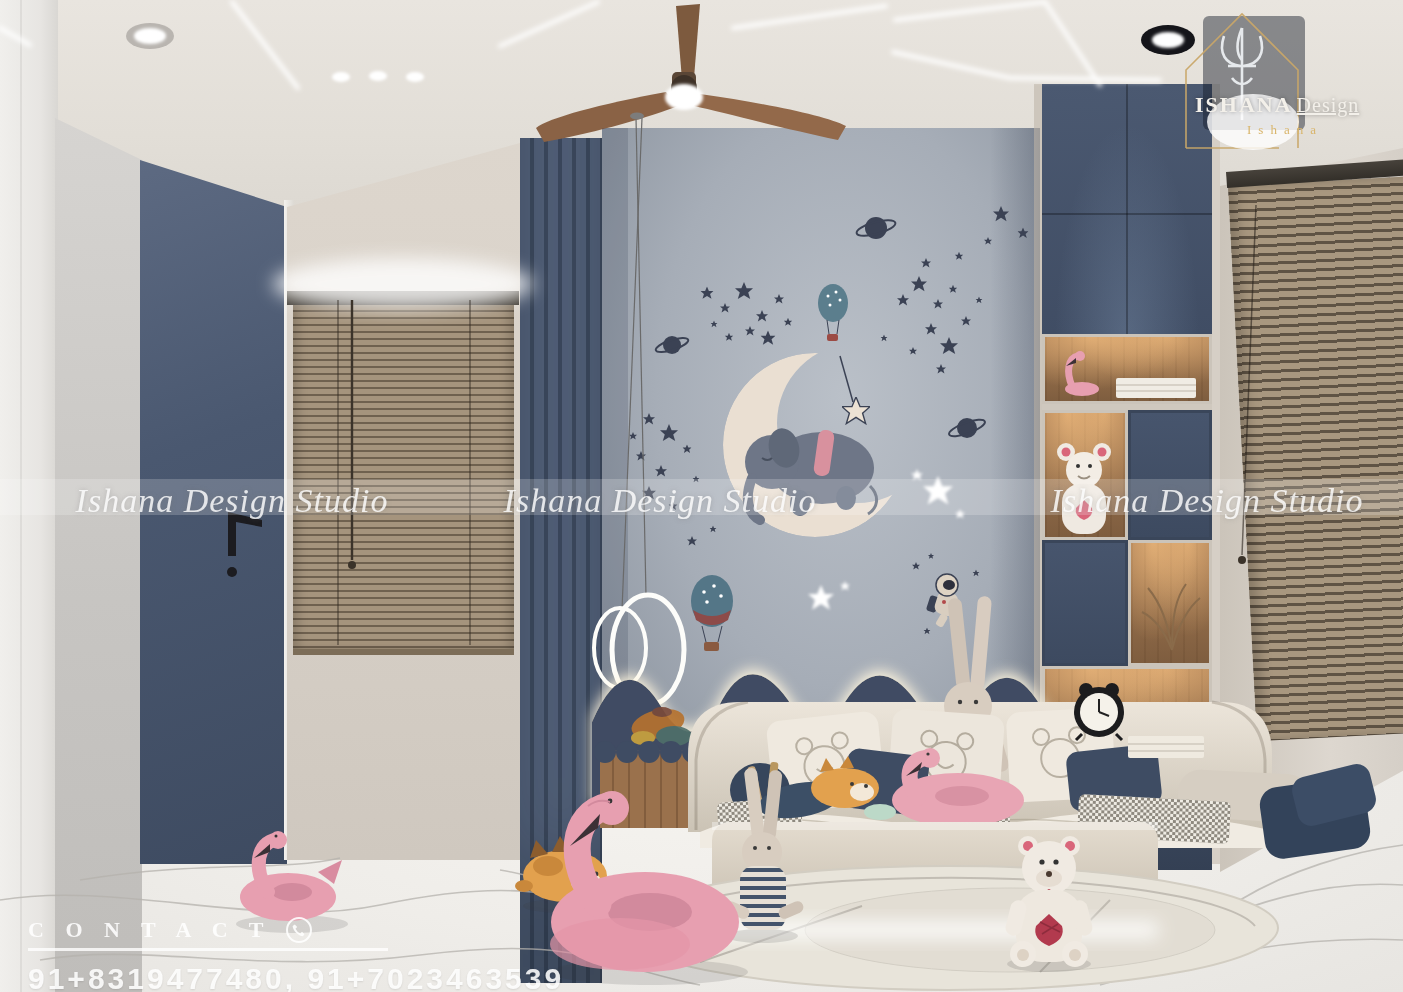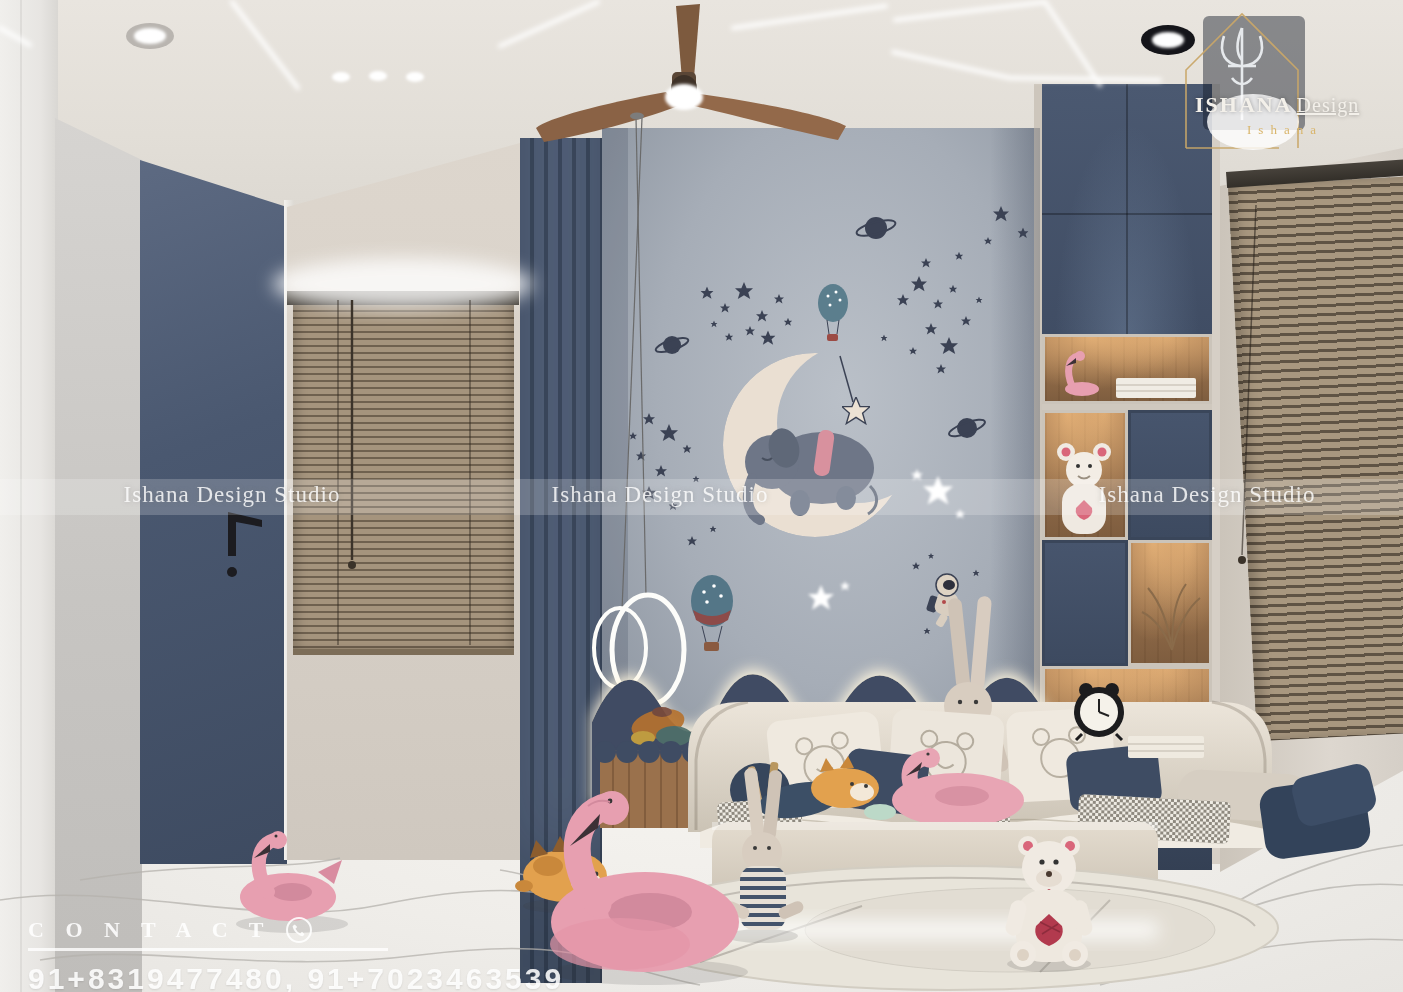--- a/index.html
+++ b/index.html
@@ -64,22 +64,22 @@
   .blind-right{left:1228px;top:186px;width:190px;height:556px;transform:rotate(-3deg);transform-origin:0 0;
     background:repeating-linear-gradient(180deg,#a8977f 0 6px,#5f5344 6px 9px);
     box-shadow:inset 8px 0 12px rgba(0,0,0,.2);}
   .blind-right-rail{left:1226px;top:172px;width:194px;height:16px;transform:rotate(-4deg);transform-origin:0 0;
     background:linear-gradient(180deg,#47423b,#332f29);}
   .floor{left:0;top:700px;width:1403px;height:292px;
     background:radial-gradient(ellipse at 50% 20%,#f6f4f0 0%,#efede9 55%,#e7e5e1 100%);}
   
   .wm-band{left:0;top:479px;width:1403px;height:36px;background:rgba(255,255,255,.20);}
   .wm-text{top:482px;transform:translateX(-50%);white-space:nowrap;
-    font-size:23px;color:rgba(255,255,255,.82);letter-spacing:1px;
-    text-shadow:0 0 5px rgba(110,110,110,.35);}
+    font-size:34px;color:rgba(255,255,255,.82);letter-spacing:1px;
+    text-shadow:0 0 5px rgba(110,110,110,.35);font-style:italic;}
   .contact{left:28px;top:916px;color:rgba(255,255,255,.88);}
   .contact-row{display:flex;align-items:center;gap:14px;}
   .contact-label{font-family:"Liberation Serif",serif;font-weight:bold;font-size:22px;letter-spacing:8px;}
   .contact-line{margin-top:4px;width:360px;height:3px;background:rgba(255,255,255,.8);}
   .contact-nums{margin-top:11px;font-family:"Liberation Sans",sans-serif;font-weight:bold;
     font-size:30px;letter-spacing:3px;white-space:nowrap;text-shadow:0 1px 2px rgba(0,0,0,.10);}
   .logo{left:1183px;top:4px;width:210px;height:150px;}
   .logo-dark{position:absolute;left:20px;top:12px;width:102px;height:114px;border-radius:6px;
     background:rgba(18,24,38,.45);}
   .logo-line1{position:absolute;left:12px;top:88px;width:196px;text-align:left;white-space:nowrap;

